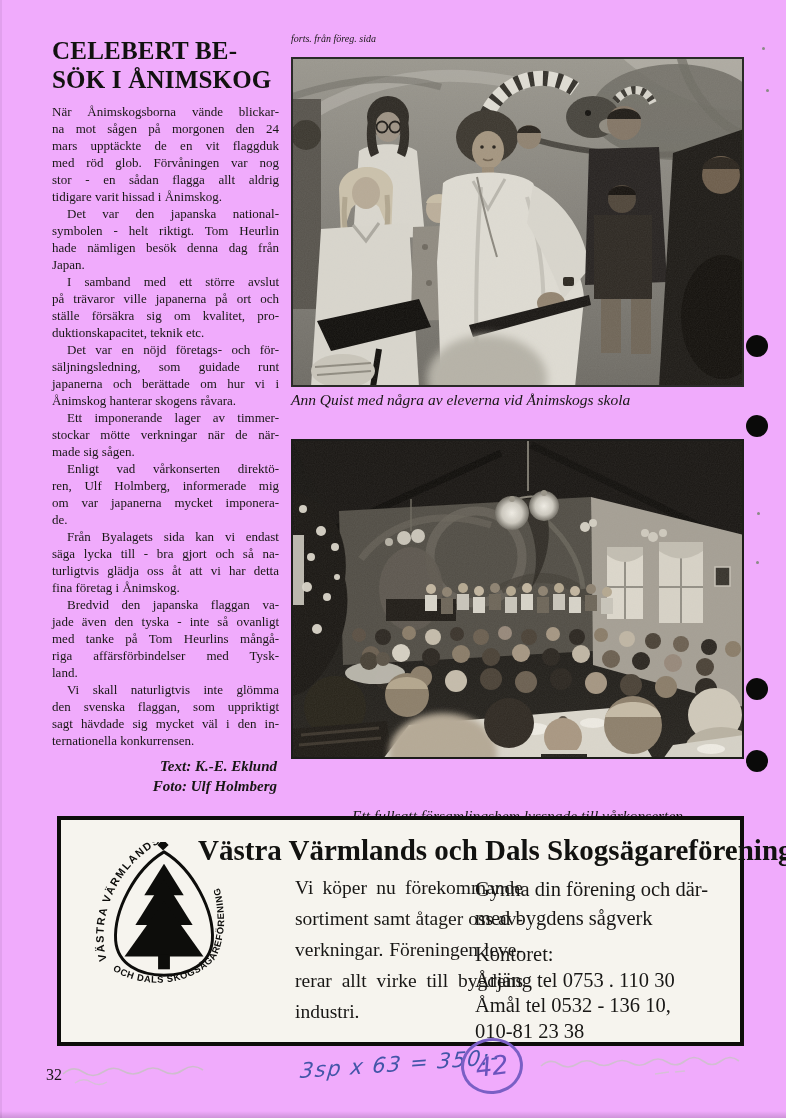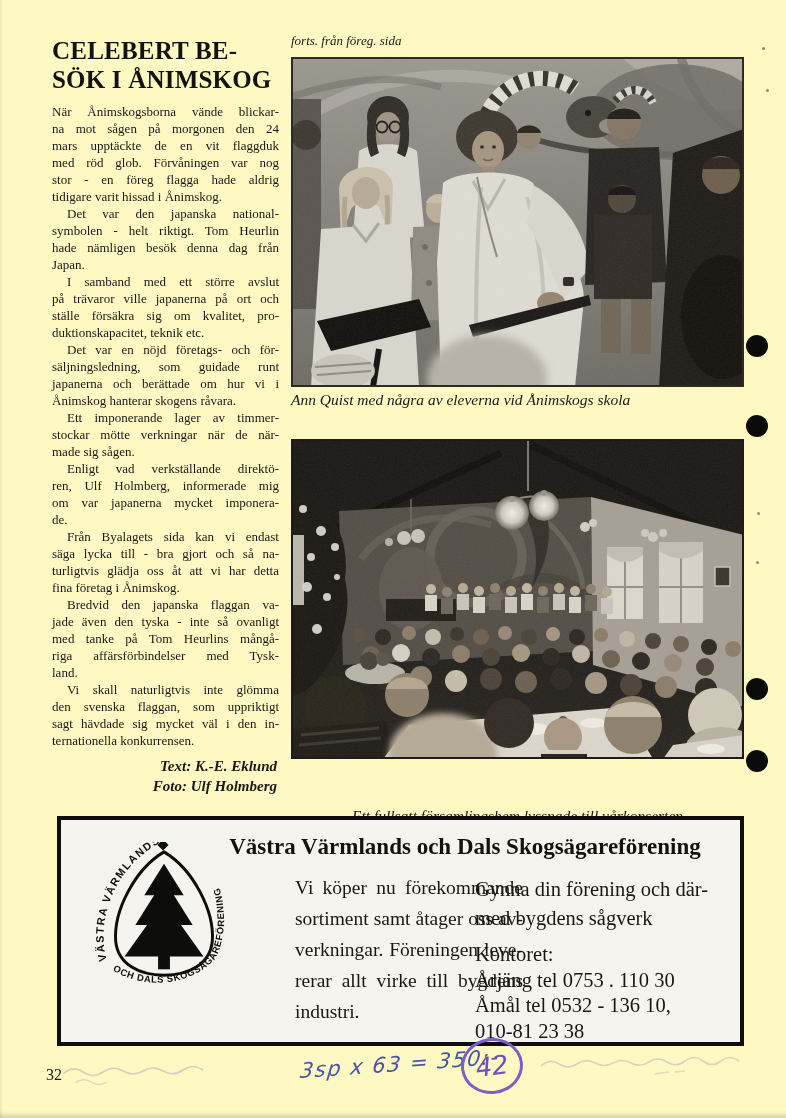--- a/index.html
+++ b/index.html
@@ -1,39 +1,39 @@
 <!DOCTYPE html>
 <html><head>
 <meta charset="utf-8">
 <style>
   html,body{margin:0;padding:0;background:#d8d6d0;}
   .page{
     position:relative;width:786px;height:1118px;margin:0 auto;
-    background:#fef9c3;overflow:hidden;
+    background:#f0abfc;overflow:hidden;
     font-family:"Liberation Serif",serif;color:#181715;
   }
   
   .article{position:absolute;left:52px;top:36px;width:227px;}
   .headline{font-size:25px;line-height:29px;font-weight:bold;letter-spacing:.2px;color:#121210;}
   .article-body{margin-top:9px;font-size:13px;line-height:17px;}
   .tline{white-space:nowrap;text-align:justify;text-align-last:justify;overflow:visible;}
   .tline.tlast{text-align-last:left;}
   .tline.tindent{text-indent:15px;}
   .credits{margin-top:7px;font-size:15px;line-height:20px;font-style:italic;font-weight:bold;text-align:right;padding-right:2px;}
   
-  .forts{position:absolute;left:291px;top:33px;font-style:italic;font-size:13px;}
+  .forts{position:absolute;left:291px;top:33px;font-style:italic;font-size:10px;}
   .photo{position:absolute;line-height:0;}
   .photo svg{display:block;}
   .caption{position:absolute;width:453px;font-style:italic;font-weight:normal;font-size:15.5px;line-height:19px;}
   
   .adbox{position:absolute;left:57px;top:816px;width:687px;height:230px;
     border:4px solid #0e0d0b;box-sizing:border-box;background:#f6f4ee;}
   .ad-logo{position:absolute;left:4px;top:22px;width:198px;height:150px;}
   .ad-title{position:absolute;left:137px;top:14px;width:534px;text-align:center;
-    font-size:23px;font-weight:bold;white-space:nowrap;color:#121210;}
+    font-size:29px;font-weight:bold;white-space:nowrap;color:#121210;}
   .ad-left{position:absolute;left:234px;top:52px;width:228px;font-size:19.5px;line-height:31px;}
   .ad-left div{white-space:nowrap;text-align:justify;text-align-last:justify;font-family:Liberation Serif, serif;}
   .ad-left div:last-child{text-align-last:left;}
   .ad-right{position:absolute;left:414px;top:55px;width:254px;font-size:20.5px;line-height:29px;}
   .ad-office{margin-top:9px;line-height:25.5px;}
   .ad-office-last{text-align:left;padding-right:8px;line-height:25.5px;}
   
   .pageno{position:absolute;left:46px;top:1066px;font-size:16px;}
   .hw-calc{position:absolute;left:300px;top:1052px;color:#4355a8;
     font-family:"DejaVu Sans",sans-serif;font-style:italic;font-size:21px;
@@ -59,21 +59,21 @@
     <div class="headline">
       <div>CELEBERT BE-</div>
       <div>SÖK I ÅNIMSKOG</div>
     </div>
     <div class="article-body">
         <div>
           <div class="tline">När Ånimskogsborna vände blickar-</div>
           <div class="tline">na mot sågen på morgonen den 24</div>
           <div class="tline">mars upptäckte de en vit flaggduk</div>
           <div class="tline">med röd glob. Förvåningen var nog</div>
-          <div class="tline">stor - en föreg flagga hade aldrig</div>
+          <div class="tline">stor - en sådan flagga allt aldrig</div>
           <div class="tline tlast">tidigare varit hissad i Ånimskog.</div>
         </div>
         <div>
           <div class="tline tindent">Det var den japanska national-</div>
           <div class="tline">symbolen - helt riktigt. Tom Heurlin</div>
           <div class="tline">hade nämligen besök denna dag från</div>
           <div class="tline tlast">Japan.</div>
         </div>
         <div>
           <div class="tline tindent">I samband med ett större avslut</div>
@@ -86,21 +86,21 @@
           <div class="tline">säljningsledning, som guidade runt</div>
           <div class="tline">japanerna och berättade om hur vi i</div>
           <div class="tline tlast">Ånimskog hanterar skogens råvara.</div>
         </div>
         <div>
           <div class="tline tindent">Ett imponerande lager av timmer-</div>
           <div class="tline">stockar mötte verkningar när de när-</div>
           <div class="tline tlast">made sig sågen.</div>
         </div>
         <div>
-          <div class="tline tindent">Enligt vad verkställande direktö-</div>
+          <div class="tline tindent">Enligt vad vårkonserten direktö-</div>
           <div class="tline">ren, Ulf Holmberg, informerade mig</div>
           <div class="tline">om var japanerna mycket imponera-</div>
           <div class="tline tlast">de.</div>
         </div>
         <div>
           <div class="tline tindent">Från Byalagets sida kan vi endast</div>
           <div class="tline">säga lycka till - bra gjort och så na-</div>
           <div class="tline">turligtvis glädja oss åt att vi har detta</div>
           <div class="tline tlast">fina företag i Ånimskog.</div>
         </div>

